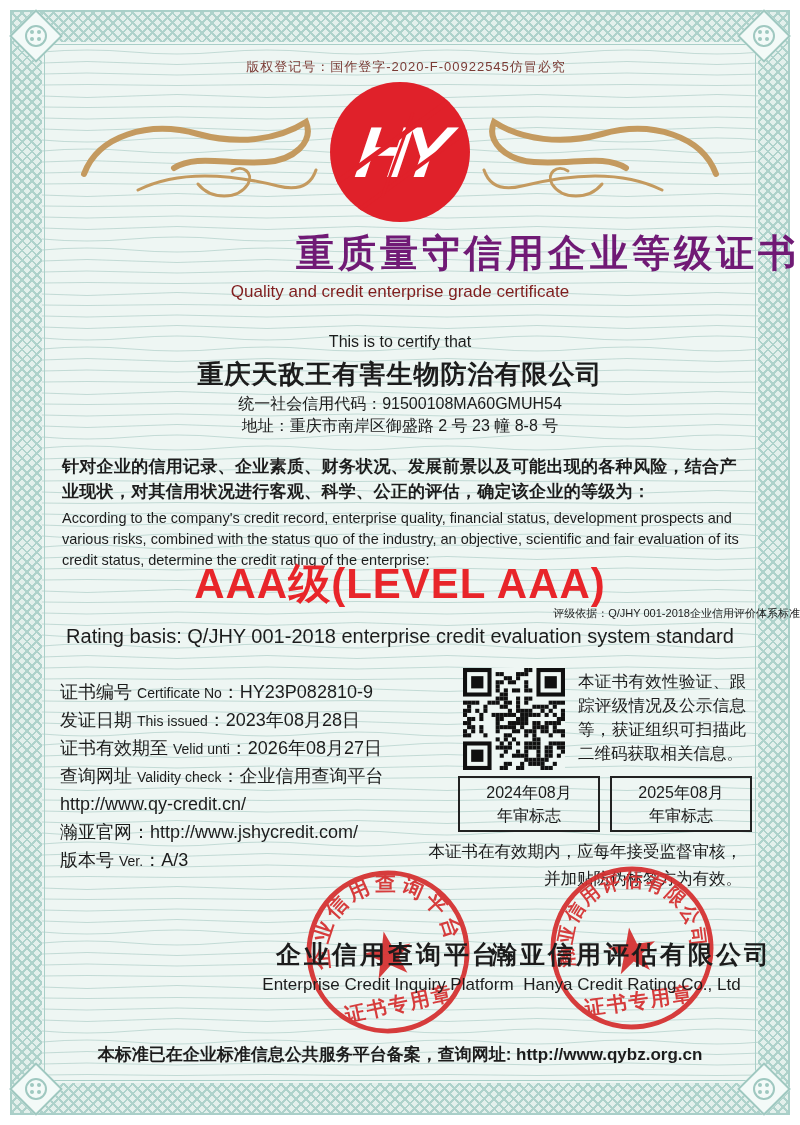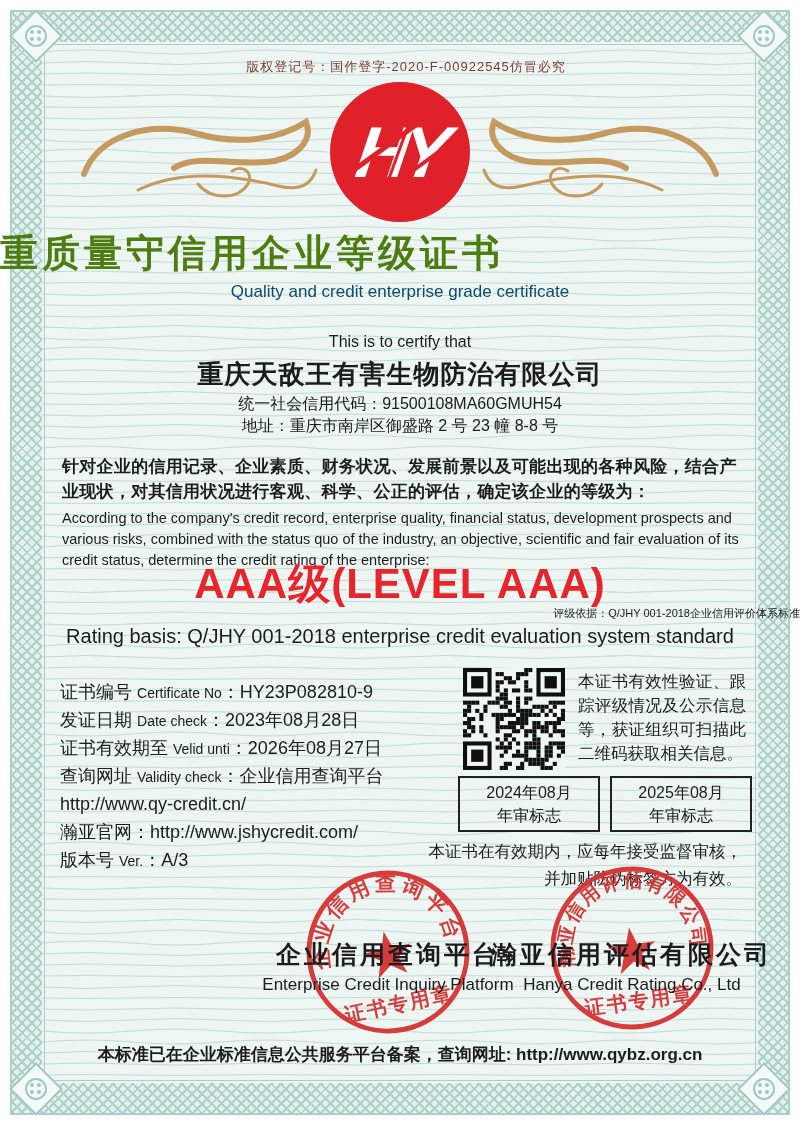--- a/index.html
+++ b/index.html
@@ -36,23 +36,23 @@
   .logo-text{position:absolute;left:0;right:0;top:0;bottom:0;display:flex;align-items:center;justify-content:center;
         font-size:72px;font-weight:900;color:#ffffff;letter-spacing:-7px;transform:skewX(-8deg);font-style:italic;}
   .crack{position:absolute;background:#e0212a;z-index:4;}
   .c1{width:200px;height:5px;left:-30px;top:52px;transform:rotate(-36deg);}
   .c2{width:200px;height:4px;left:-30px;top:96px;transform:rotate(-36deg);}
   .c3{width:3px;height:90px;left:66px;top:28px;transform:rotate(20deg);}
   .flourish{position:absolute;top:112px;z-index:4;}
   .flourish.left{left:78px;}
   .flourish.right{right:78px;transform:scaleX(-1);}
 
-  .title-cn{position:absolute;left:0;right:0;top:228px;text-align:left;font-size:38px;font-weight:700;
-            letter-spacing:4px;color:#4d7c0f;z-index:6;}
-  .title-en{position:absolute;left:0;right:0;top:282px;text-align:center;font-size:17px;color:#0c4a6e;z-index:6;}
+  .title-cn{position:absolute;left:0;right:0;top:228px;text-align:right;font-size:38px;font-weight:700;
+            letter-spacing:4px;color:#701a75;z-index:6;}
+  .title-en{position:absolute;left:0;right:0;top:282px;text-align:center;font-size:17px;color:#7f1d1d;z-index:6;}
   .certify-cn{position:absolute;left:0;right:0;top:312px;text-align:center;font-size:17px;z-index:6;}
   .certify-en{position:absolute;left:0;right:0;top:333px;text-align:center;font-size:16px;z-index:6;}
   .company{position:absolute;left:0;right:0;top:357px;text-align:center;font-size:26px;font-weight:800;
            letter-spacing:1px;z-index:6;}
   .credit-code{position:absolute;left:0;right:0;top:394px;text-align:center;font-size:16px;z-index:6;}
   .address{position:absolute;left:0;right:0;top:416px;text-align:center;font-size:16px;z-index:6;}
 
   
   .para{position:absolute;left:62px;right:60px;top:455px;z-index:6;}
   .para-cn{font-size:17px;font-weight:600;line-height:1.45;letter-spacing:0.3px;}
@@ -243,21 +243,21 @@
   <div class="para">
     <div class="para-cn">针对企业的信用记录、企业素质、财务状况、发展前景以及可能出现的各种风险，结合产业现状，对其信用状况进行客观、科学、公正的评估，确定该企业的等级为：</div>
     <div class="para-en">According to the company's credit record, enterprise quality, financial status, development prospects and various risks, combined with the status quo of the industry, an objective, scientific and fair evaluation of its credit status, determine the credit rating of the enterprise:</div>
   </div>
   <div class="rating">AAA级(LEVEL AAA)</div>
   <div class="basis-cn">评级依据：Q/JHY 001-2018企业信用评价体系标准</div>
   <div class="basis-en">Rating basis: Q/JHY 001-2018 enterprise credit evaluation system standard</div>
 
   <div class="details">
     <div class="dline"><span>证书编号 </span><span class="en">Certificate No</span><span>：HY23P082810-9</span></div>
-    <div class="dline"><span>发证日期 </span><span class="en">Date check</span><span>：2023年08月28日</span></div>
+    <div class="dline"><span>发证日期 </span><span class="en">This issued</span><span>：2023年08月28日</span></div>
     <div class="dline"><span>证书有效期至 </span><span class="en">Velid unti</span><span>：2026年08月27日</span></div>
     <div class="dline"><span>查询网址 </span><span class="en">Validity check</span><span>：企业信用查询平台</span></div>
     <div class="dline"><span></span><span class="en"></span><span>http://www.qy-credit.cn/</span></div>
     <div class="dline"><span>瀚亚官网</span><span class="en"></span><span>：http://www.jshycredit.com/</span></div>
     <div class="dline"><span>版本号 </span><span class="en">Ver.</span><span>：A/3</span></div>
   </div>
 
   <svg id="qr-svg" class="qr" width="102" height="102" viewBox="0 0 100 100">
       <rect x="60" y="0" width="4" height="4" fill="#101010"></rect>
       <rect x="64" y="0" width="4" height="4" fill="#101010"></rect>

